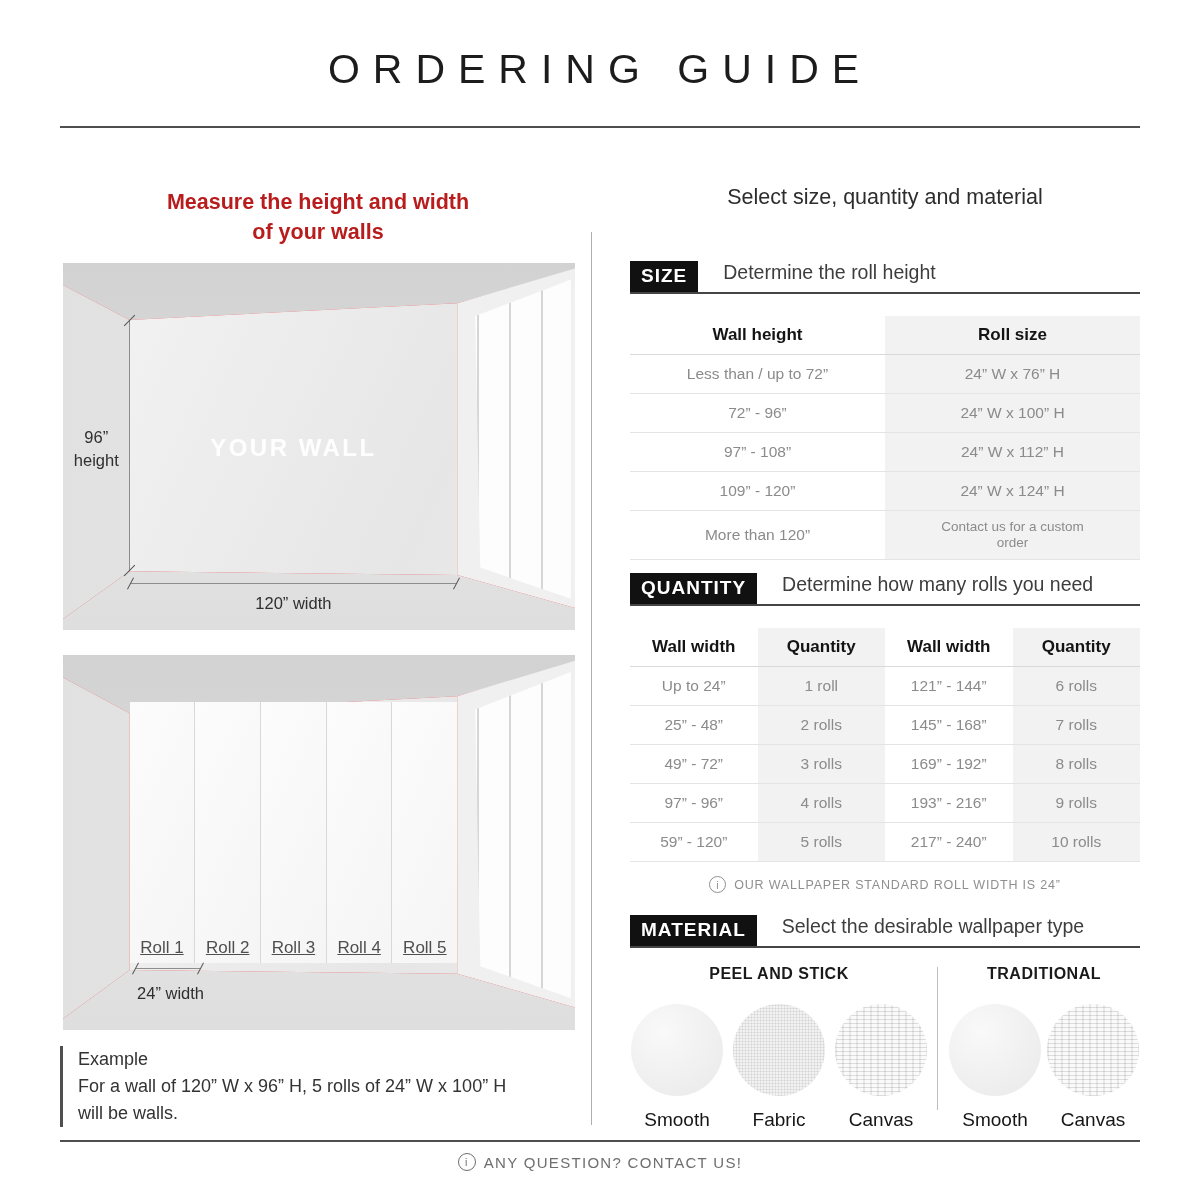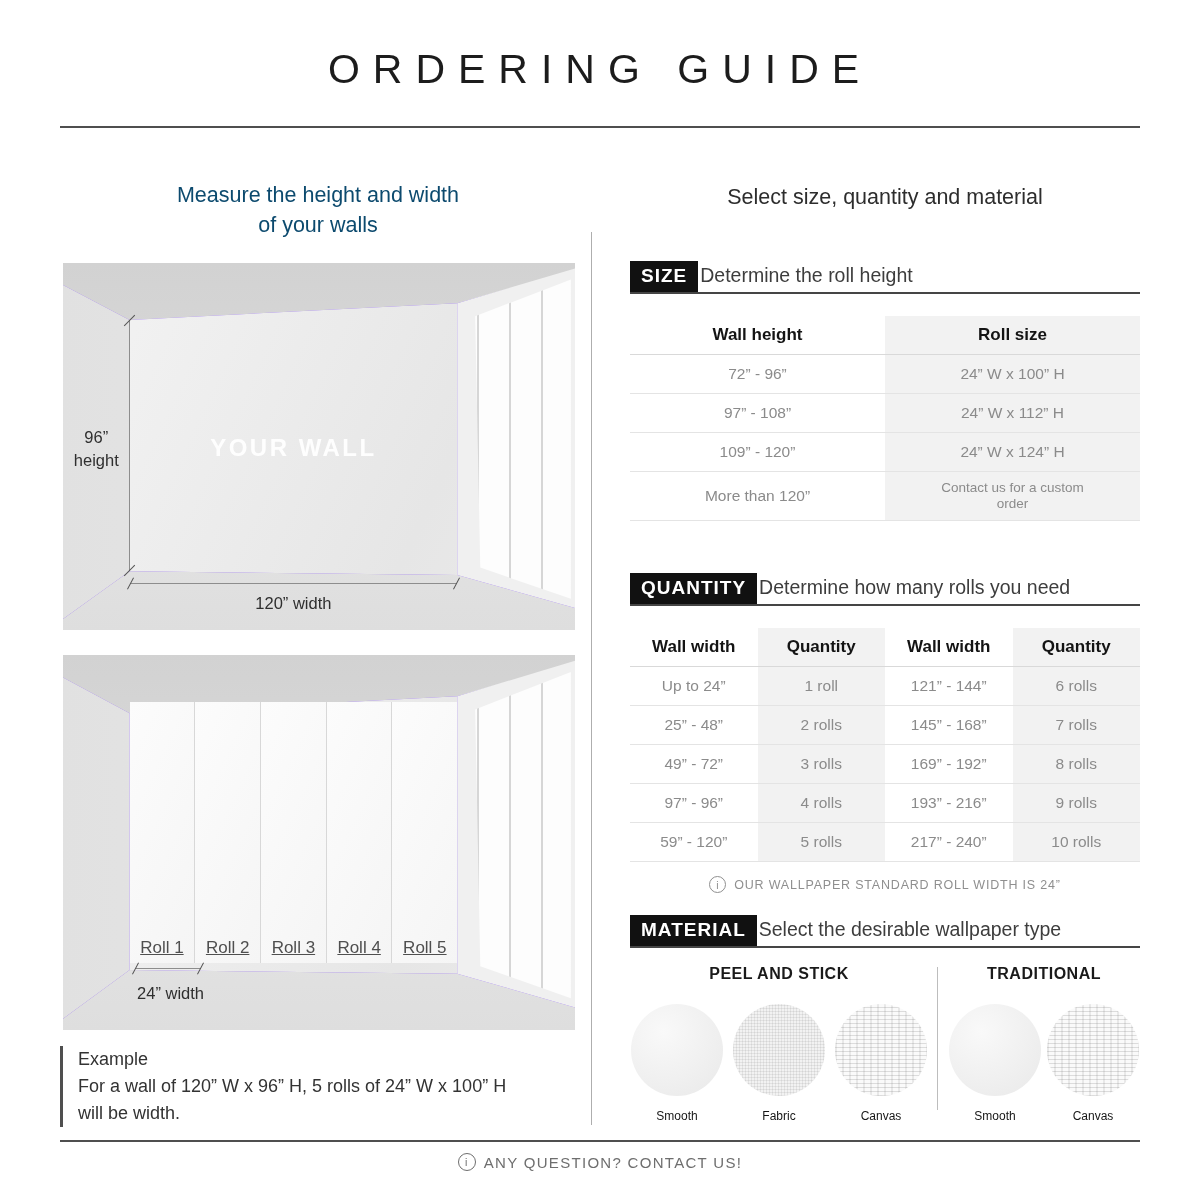--- a/index.html
+++ b/index.html
@@ -10,24 +10,24 @@
   
   .page-title{
     position:absolute;top:46px;left:0;width:100%;text-align:center;margin:0;
     font-size:41px;font-weight:500;letter-spacing:13px;color:#1c1c1c;white-space:nowrap;
   }
   .rule-top{position:absolute;left:60px;top:126px;width:1080px;height:2px;background:#4f4f4f;}
   .rule-bottom{position:absolute;left:60px;top:1140px;width:1080px;height:2px;background:#4f4f4f;}
   .col-divider{position:absolute;left:591px;top:232px;width:1px;height:893px;background:#aeaeae;}
 
   
-  .left-heading{position:absolute;left:60px;top:180px;width:516px;text-align:center;
-    font-size:21.5px;line-height:30px;color:#0c4a6e;font-weight:400;}
-
-  .room{position:absolute;left:63px;width:512px;background:#8b5cf6;overflow:hidden;}
+  .left-heading{position:absolute;left:60px;top:187px;width:516px;text-align:center;
+    font-size:21.5px;line-height:30px;color:#b91c1c;font-weight:700;}
+
+  .room{position:absolute;left:63px;width:512px;background:#ef4444;overflow:hidden;}
   .room1{top:263px;height:367px;}
   .room2{top:655px;height:375px;}
   .r-layer{position:absolute;inset:0;}
   .r-ceiling{clip-path:polygon(0 0,100% 0,100% 2%,77% 11%,13% 15.5%,0 6%);
     background:linear-gradient(180deg,#d2d2d2,#e3e3e3);}
   .r-wall-left{clip-path:polygon(0 6%,13% 15.5%,13% 84%,0 97%);
     background:linear-gradient(90deg,#e1e1e1,#eaeaea);}
   .r-wall-back{clip-path:polygon(13% 15.5%,77% 11%,77% 85%,13% 84%);
     background:linear-gradient(115deg,#f1f1f1 15%,#e6e6e6 70%,#ecebeb 100%);}
   .r-floor{clip-path:polygon(0 97%,13% 84%,77% 85%,100% 94%,100% 100%,0 100%);
@@ -68,21 +68,21 @@
   .example{position:absolute;left:60px;top:1046px;width:516px;border-left:3px solid #4f4f4f;
     padding-left:15px;font-size:18px;line-height:27px;color:#333333;box-sizing:border-box;}
 
   
   .right-heading{position:absolute;left:630px;top:185px;width:510px;text-align:center;
     font-size:21.5px;color:#2d2d2d;font-weight:500;}
   .section{position:absolute;left:630px;width:510px;}
   .sec-size{top:261px;}
   .sec-qty{top:573px;}
   .sec-mat{top:915px;}
-  .sec-head{display:flex;align-items:center;gap:2px;border-bottom:2px solid #454545;}
+  .sec-head{display:flex;align-items:flex-start;gap:25px;border-bottom:2px solid #454545;}
   .badge{background:#111111;color:#ffffff;font-size:19px;font-weight:bold;
     letter-spacing:1px;padding:4px 11px 5px;}
   .sec-title{font-size:19.5px;color:#3d3d3d;padding-bottom:2px;}
 
   table.tbl{width:100%;border-collapse:collapse;margin-top:22px;}
   .tbl th{height:36px;font-size:17px;color:#141414;font-weight:bold;text-align:center;
     vertical-align:middle;border-bottom:1px solid #d9d9d9;}
   .tbl td{height:36px;font-size:15.5px;color:#8b8b8b;text-align:center;
     vertical-align:middle;border-bottom:1px solid #e4e4e4;}
   .alt{background:#f2f2f2;}
@@ -105,21 +105,21 @@
   .mat-items{display:flex;justify-content:space-between;margin-top:21px;}
   .mat-item{width:94px;text-align:center;}
   .circle{width:92px;height:92px;border-radius:50%;margin:0 auto;}
   .c-smooth{background:radial-gradient(circle at 35% 30%,#f9f9f9,#ebebeb 85%);}
   .c-fabric{background-color:#f2f2f2;
     background-image:repeating-linear-gradient(0deg,rgba(120,120,120,0.13) 0 1px,transparent 1px 3px),
       repeating-linear-gradient(90deg,rgba(120,120,120,0.13) 0 1px,transparent 1px 3px);}
   .c-canvas{background-color:#fafafa;
     background-image:repeating-linear-gradient(0deg,rgba(100,100,100,0.20) 0 1px,transparent 1px 4px),
       repeating-linear-gradient(90deg,rgba(100,100,100,0.12) 0 2px,transparent 2px 7px);}
-  .mat-label{margin-top:13px;font-size:12px;color:#161616;font-weight:500;}
+  .mat-label{margin-top:13px;font-size:19px;color:#161616;font-weight:500;}
 
   .footer{position:absolute;left:0;top:1153px;width:100%;display:flex;justify-content:center;
     align-items:center;gap:8px;font-size:15px;letter-spacing:1.3px;color:#6e6e6e;}
   .footer .info-i{width:16px;height:16px;border-color:#6e6e6e;color:#6e6e6e;}
 </style>
 </head>
 <body>
 
 <h1 class="page-title">ORDERING GUIDE</h1>
 <div class="rule-top"></div>
@@ -171,35 +171,39 @@
       <span class="roll-label">Roll 5</span>
     </div>
   </div>
   <div class="measure-h mh-room2"></div>
   <div class="width-label2">24” width</div>
 </div>
 
 <div class="example">
   <div>Example</div>
   <div>For a wall of 120” W x 96” H, 5 rolls of 24” W x 100” H</div>
-  <div>will be width.</div>
+  <div>will be walls.</div>
 </div>
 
 <div class="right-heading">Select size, quantity and material</div>
 
 <div class="section sec-size">
   <div class="sec-head">
     <span class="badge">SIZE</span>
     <span class="sec-title">Determine the roll height</span>
   </div>
   <table class="tbl">
     <tbody>
         <tr>
       <th class="c50">Wall height</th>
       <th class="c50 alt">Roll size</th>
+    </tr>
+    <tr>
+      <td>Less than / up to 72”</td>
+      <td class="alt">24” W x 76” H</td>
     </tr>
     <tr>
       <td>72” - 96”</td>
       <td class="alt">24” W x 100” H</td>
     </tr>
     <tr>
       <td>97” - 108”</td>
       <td class="alt">24” W x 112” H</td>
     </tr>
     <tr>

